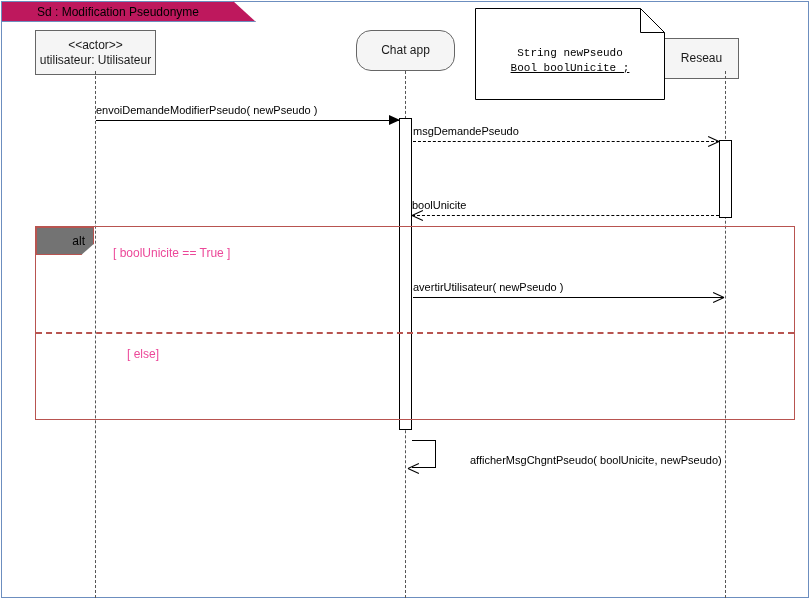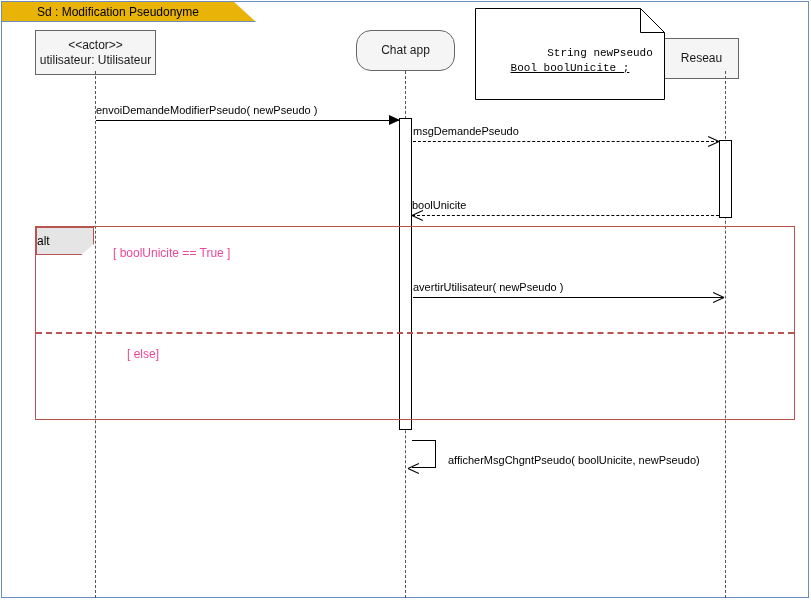--- a/index.html
+++ b/index.html
@@ -29,21 +29,21 @@
     border: 1px solid #6c8ebf;
     box-sizing: border-box;
     background: transparent;
   }
   .sd-tab {
     position: absolute;
     left: 1px;
     top: 1px;
     width: 255px;
     height: 21px;
-    background: #eab308;
+    background: #be185d;
     border: 1px solid #6c8ebf;
     box-sizing: border-box;
     
     clip-path: polygon(0 0, 232px 0, 255px 21px, 0 21px);
     -webkit-clip-path: polygon(0 0, 232px 0, 255px 21px, 0 21px);
   }
   .sd-tab-label {
     position: absolute;
     left: 0;
     top: 0;
@@ -171,39 +171,40 @@
     border: 1px solid #000000;
     border-left: none;
     box-sizing: border-box;
     background: transparent;
   }
   .self-msg-label {
     position: absolute;
     font-size: 11px;
     color: #000000;
     white-space: nowrap;
+    margin-left: 22px;
   }
 
   
   .fragment {
     position: absolute;
     border: 1px solid #b85450;
     box-sizing: border-box;
     background: transparent;
   }
   .fragment-tag {
     position: absolute;
-    background: #e5e5e5;
+    background: #737373;
     border: 1px solid #b85450;
     box-sizing: border-box;
     font-size: 12px;
     color: #000000;
     display: flex;
     align-items: center;
-    justify-content: flex-start;
+    justify-content: flex-end;
     clip-path: polygon(0 0, 100% 0, 100% 60%, 78% 100%, 0 100%);
     -webkit-clip-path: polygon(0 0, 100% 0, 100% 60%, 78% 100%, 0 100%);
   }
   .fragment-tag-text { padding-right: 8px; }
   .guard {
     position: absolute;
     font-size: 12px;
     color: #ec4899;
     white-space: nowrap;
   }
@@ -251,21 +252,21 @@
   <div class="lifeline-head" style="left:664px; top:30px; width:75px; height:41px;margin-top:8px;">
     <span class="l2">Reseau</span>
   </div>
   <div class="lifeline" style="left:725px; top:71px; height:527px;"></div>
 
   <div class="note-wrap" style="left:475px; top:8px; width:190px; height:92px;">
     <svg width="190" height="92" style="position:absolute;left:0;top:0;">
       <polygon points="0.5,0.5 165.5,0.5 189.5,24.5 189.5,91.5 0.5,91.5" fill="#ffffff" stroke="#000000" stroke-width="1"></polygon>
       <polyline points="165.5,0.5 165.5,24.5 189.5,24.5" fill="none" stroke="#000000" stroke-width="1"></polyline>
     </svg>
-    <div class="note-text" style="top:38px;padding-left:30px;">String newPseudo</div>
+    <div class="note-text" style="top:38px;">String newPseudo</div>
     <div class="note-text" style="top:53px;text-decoration:underline;">Bool boolUnicite ;</div>
   </div>
 
   <div class="activation" style="left:399px; top:118px; width:13px; height:312px;"></div>
   <div class="activation" style="left:719px; top:140px; width:13px; height:78px;"></div>
 
   <div class="msg" style="left:96px; top:120px; width:303px;">
     <div class="line"></div>
     <div class="head-filled-right"></div>
     <div class="label">envoiDemandeModifierPseudo( newPseudo )</div>

